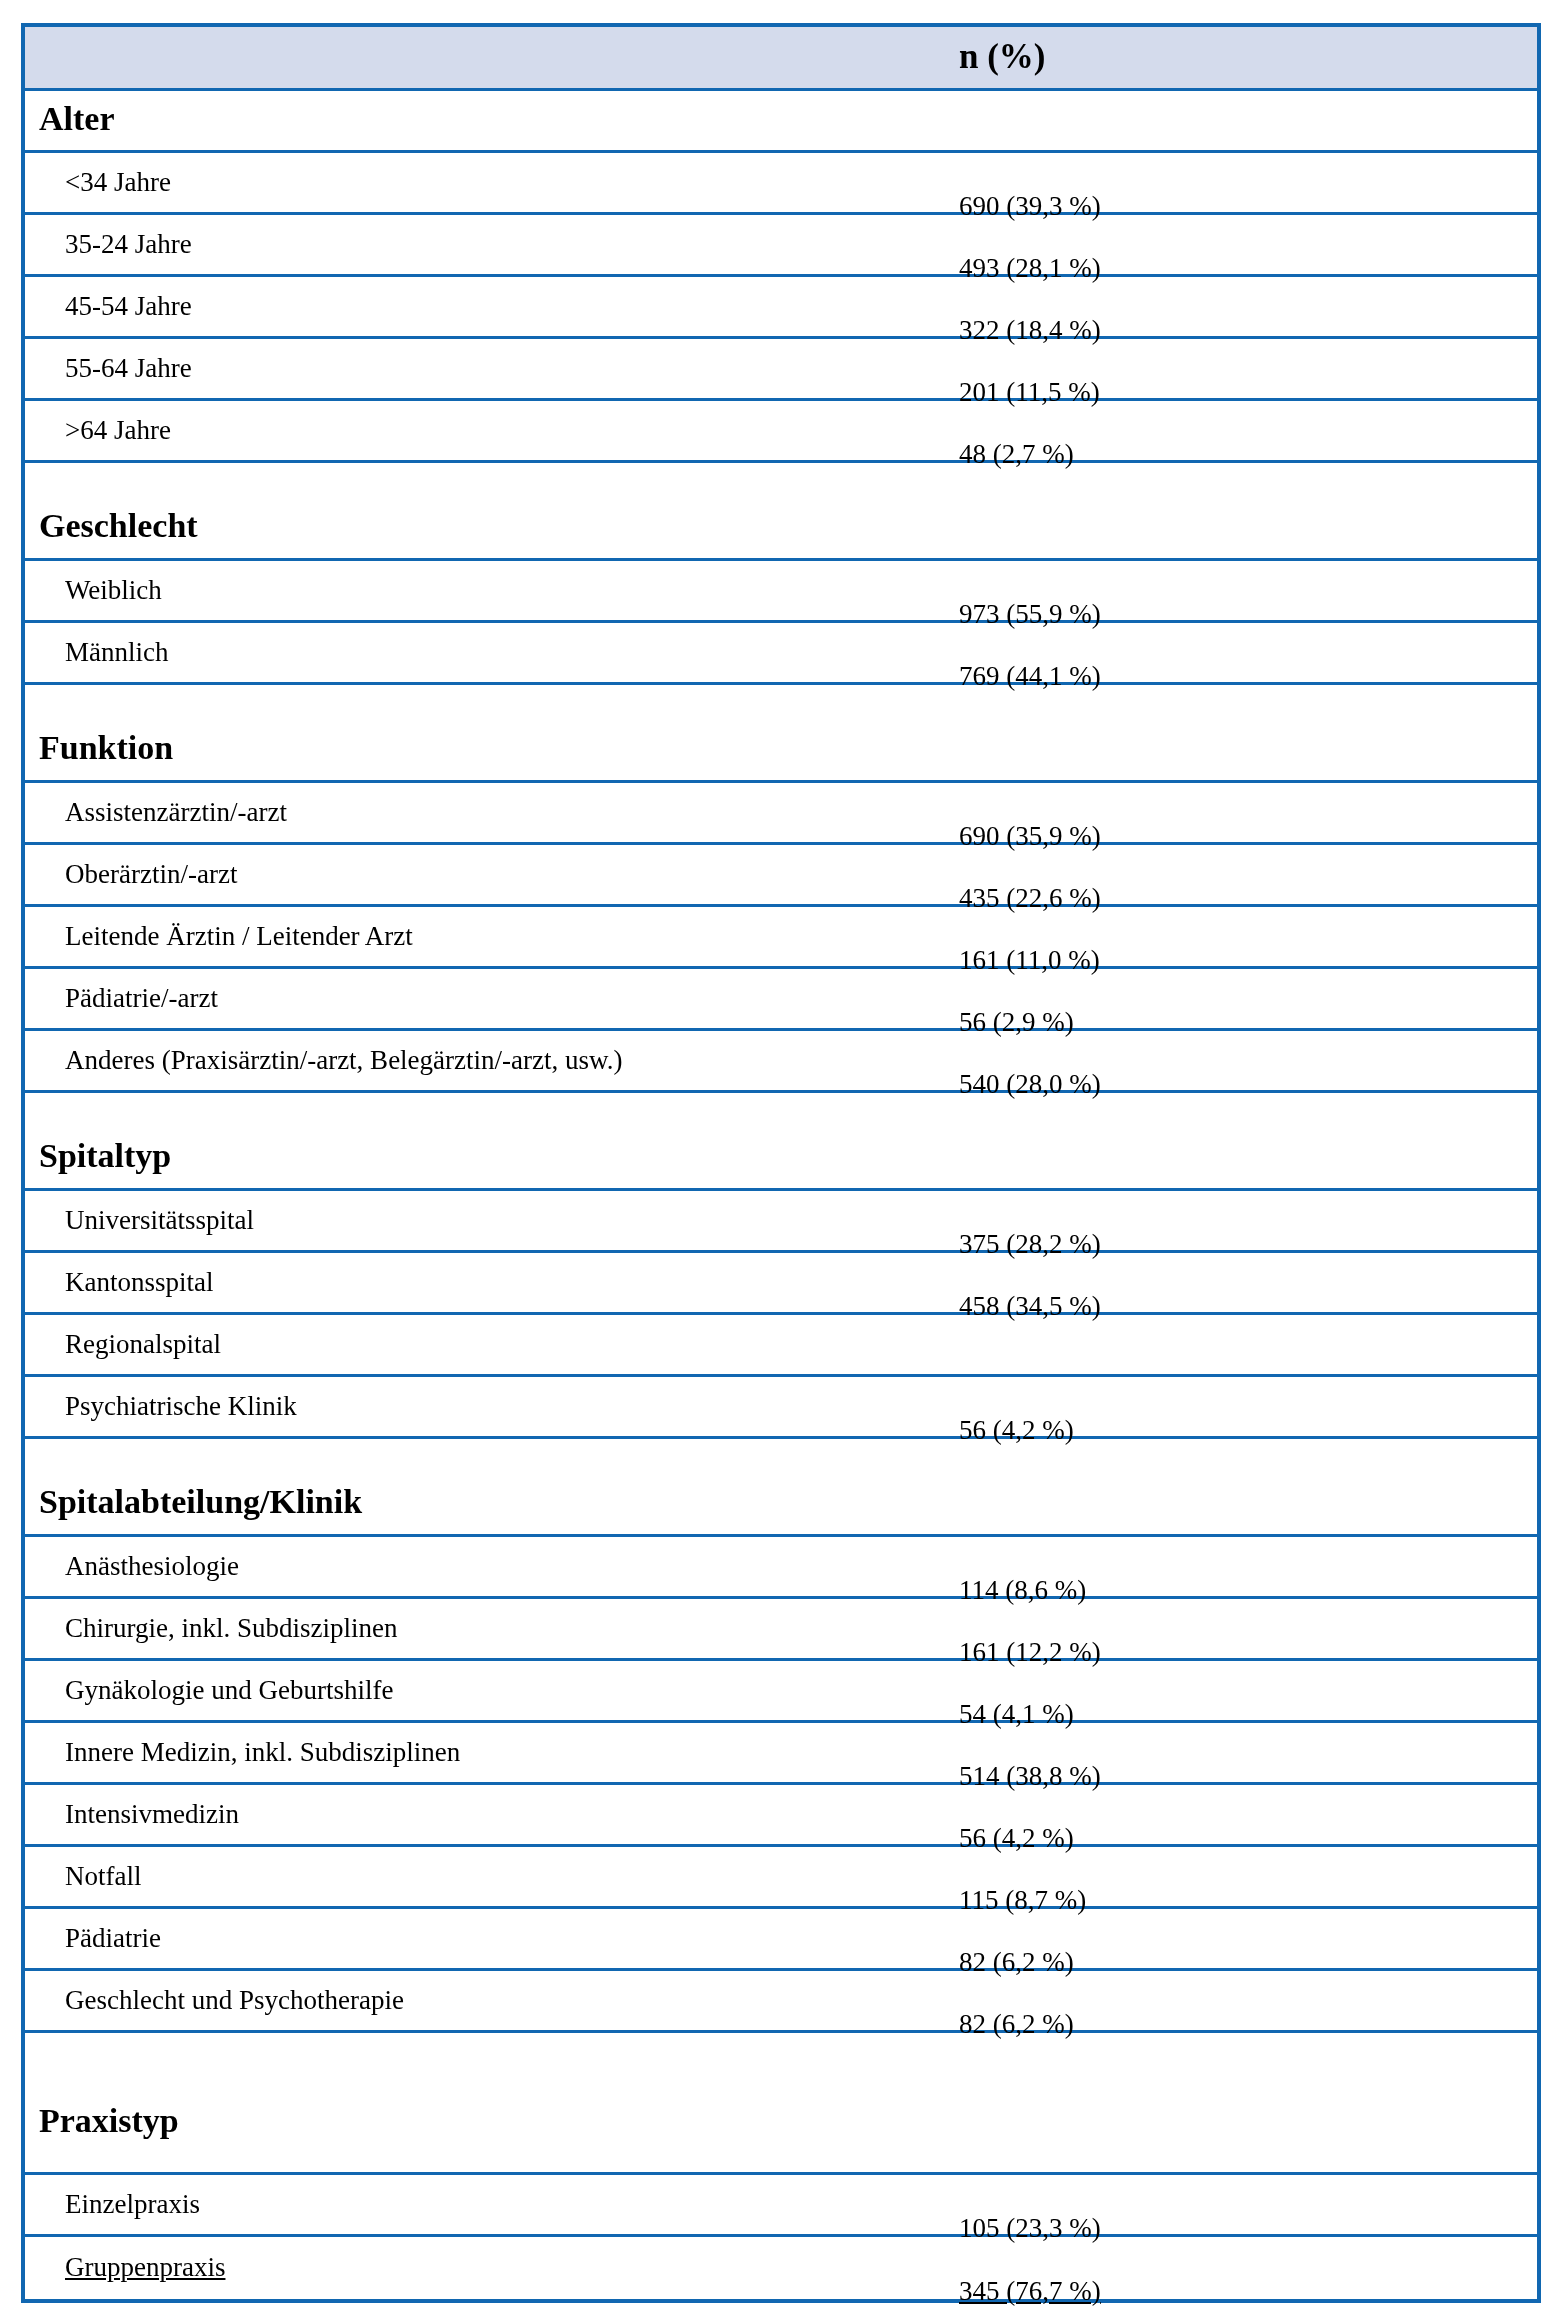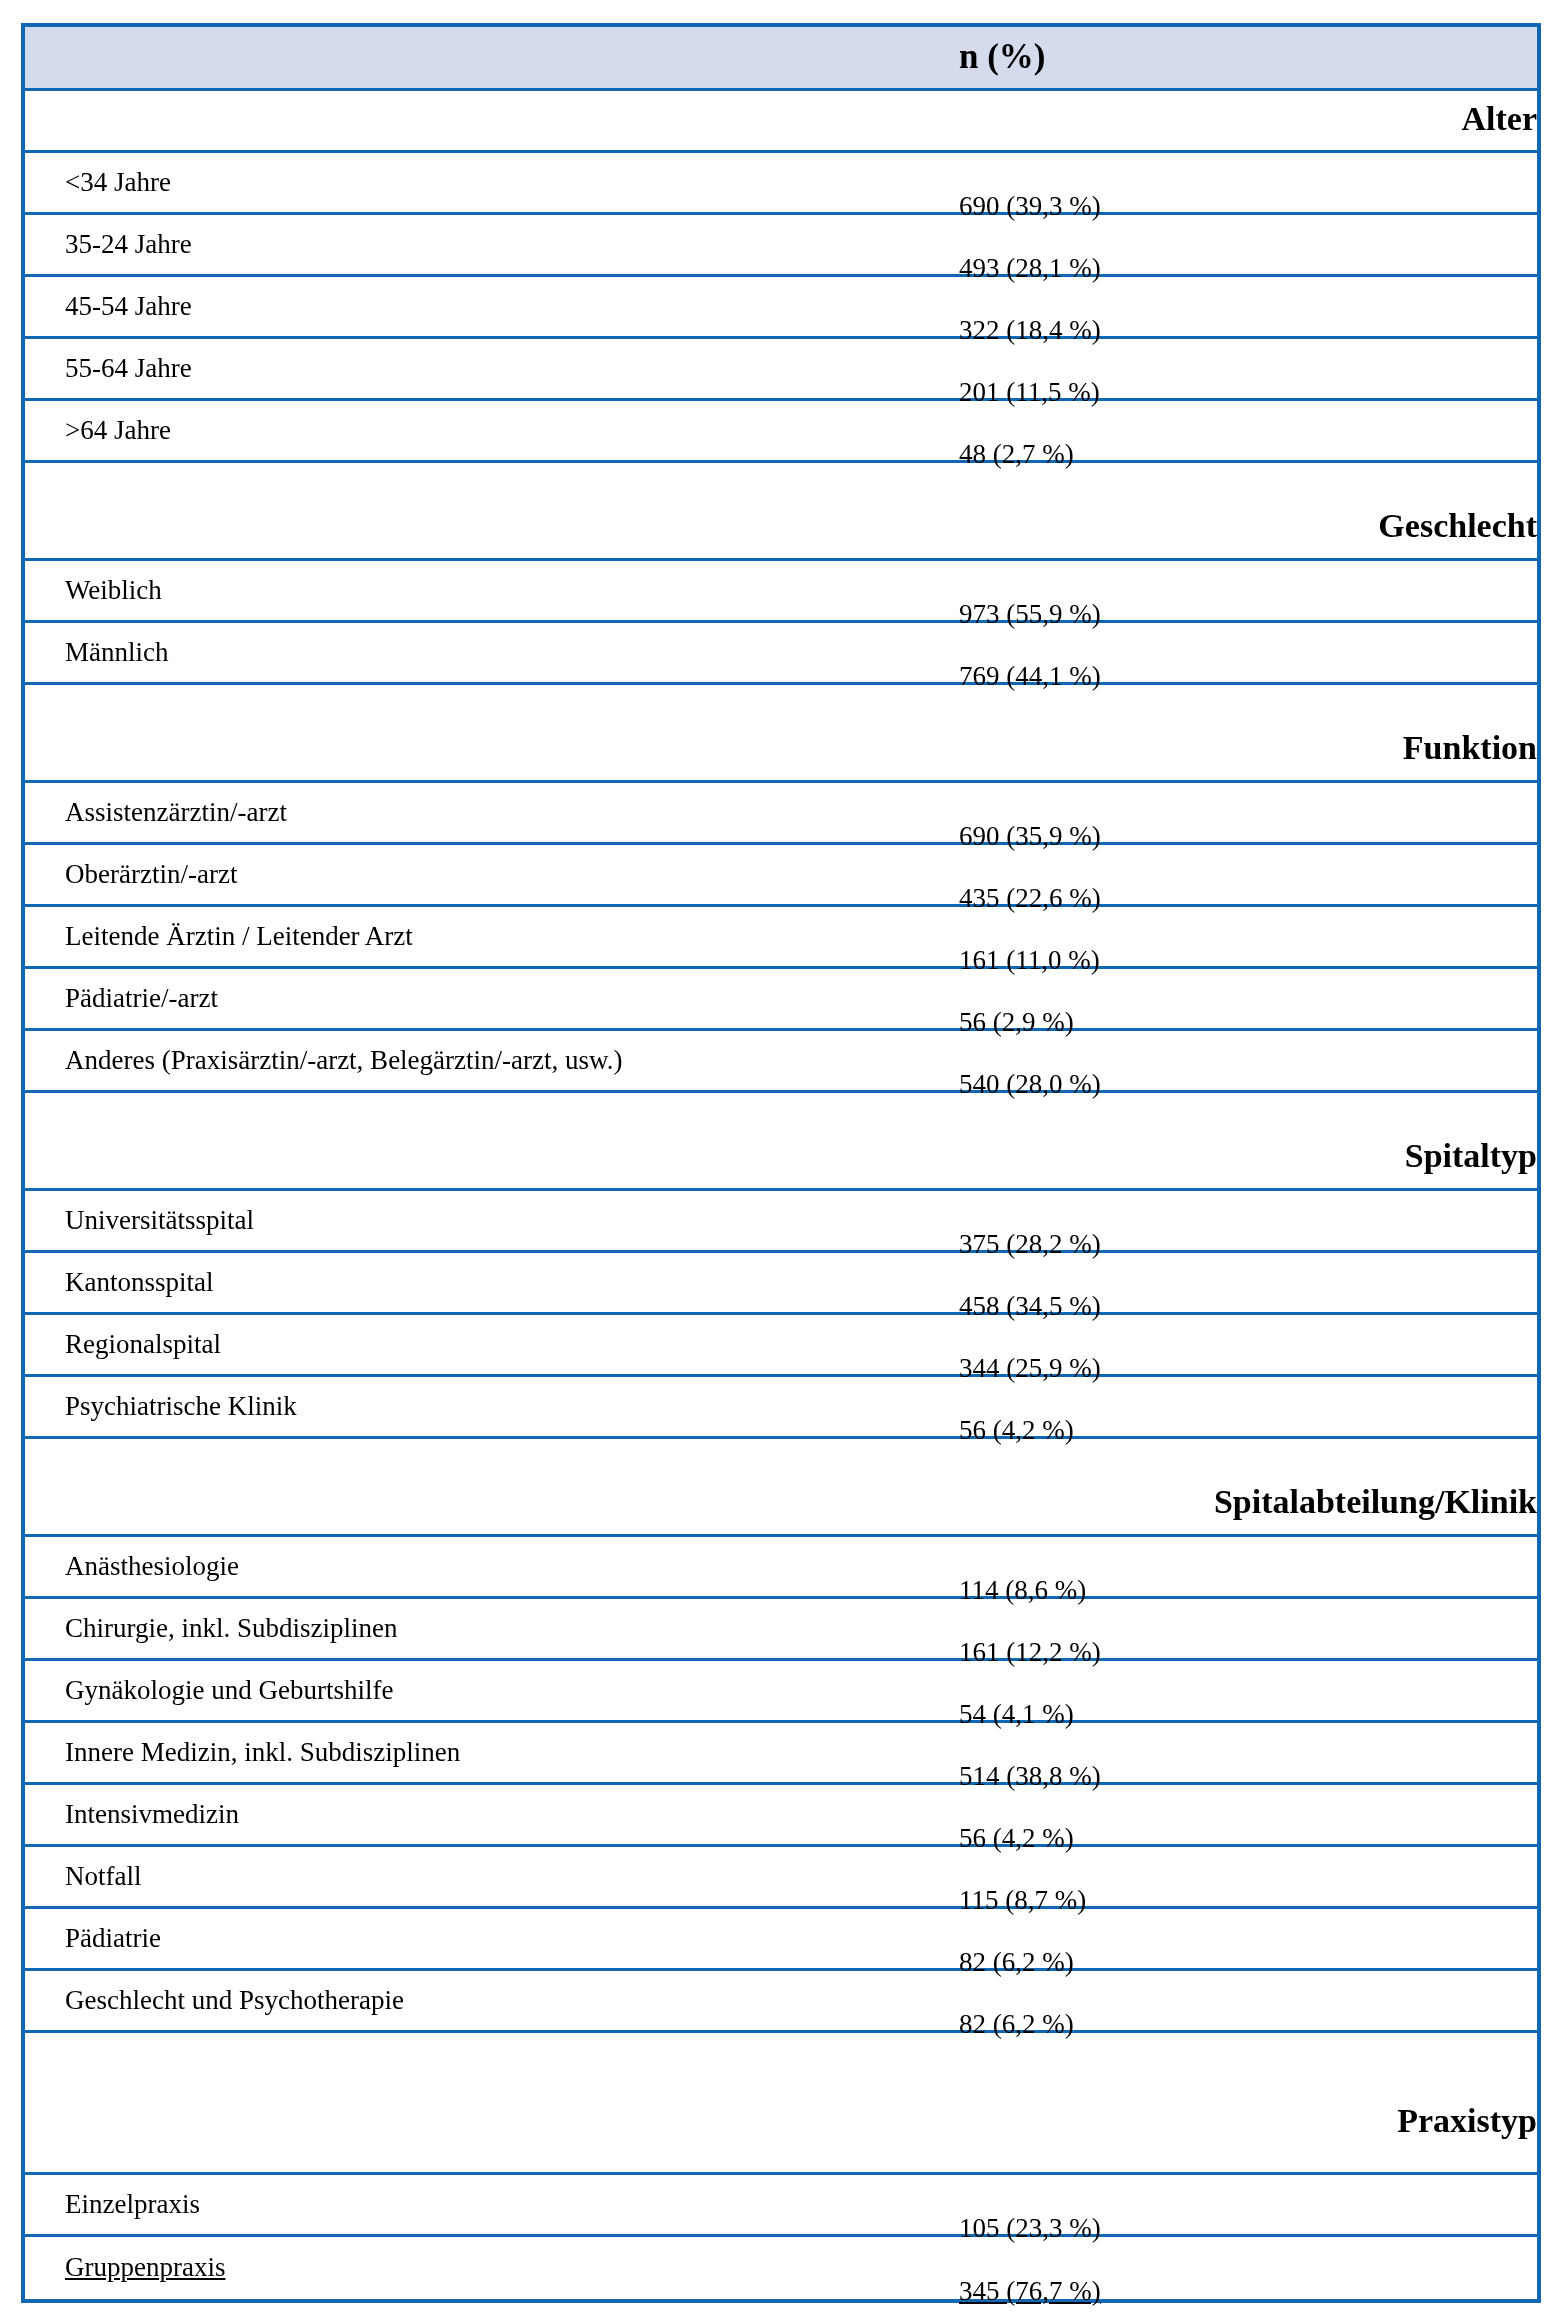--- a/index.html
+++ b/index.html
@@ -34,21 +34,20 @@
     font-size:35px;
   }
   .colhead .spacer-cell{width:934px;height:100%;}
   
   .sec{
     height:98px;
     align-items:flex-end;
     padding:0 0 12.6px 14px;
     font-weight:bold;
     font-size:34px;
-    justify-content:flex-end;
   }
   .sec.first{
     height:62px;
     align-items:center;
     padding-bottom:2.1px;
   }
   .sec.tall{
     height:142px;
     padding-bottom:32px;
   }
@@ -138,21 +137,20 @@
     <div class="row data">
       <div class="label">Universitätsspital</div>
       <div class="value">375 (28,2 %)</div>
     </div>
     <div class="row data">
       <div class="label">Kantonsspital</div>
       <div class="value">458 (34,5 %)</div>
     </div>
     <div class="row data">
       <div class="label">Regionalspital</div>
-      <div class="value">344 (25,9 %)</div>
     </div>
     <div class="row data">
       <div class="label">Psychiatrische Klinik</div>
       <div class="value">56 (4,2 %)</div>
     </div>
     <div class="row sec">
       <div>Spitalabteilung/Klinik</div>
     </div>
     <div class="row data">
       <div class="label">Anästhesiologie</div>

